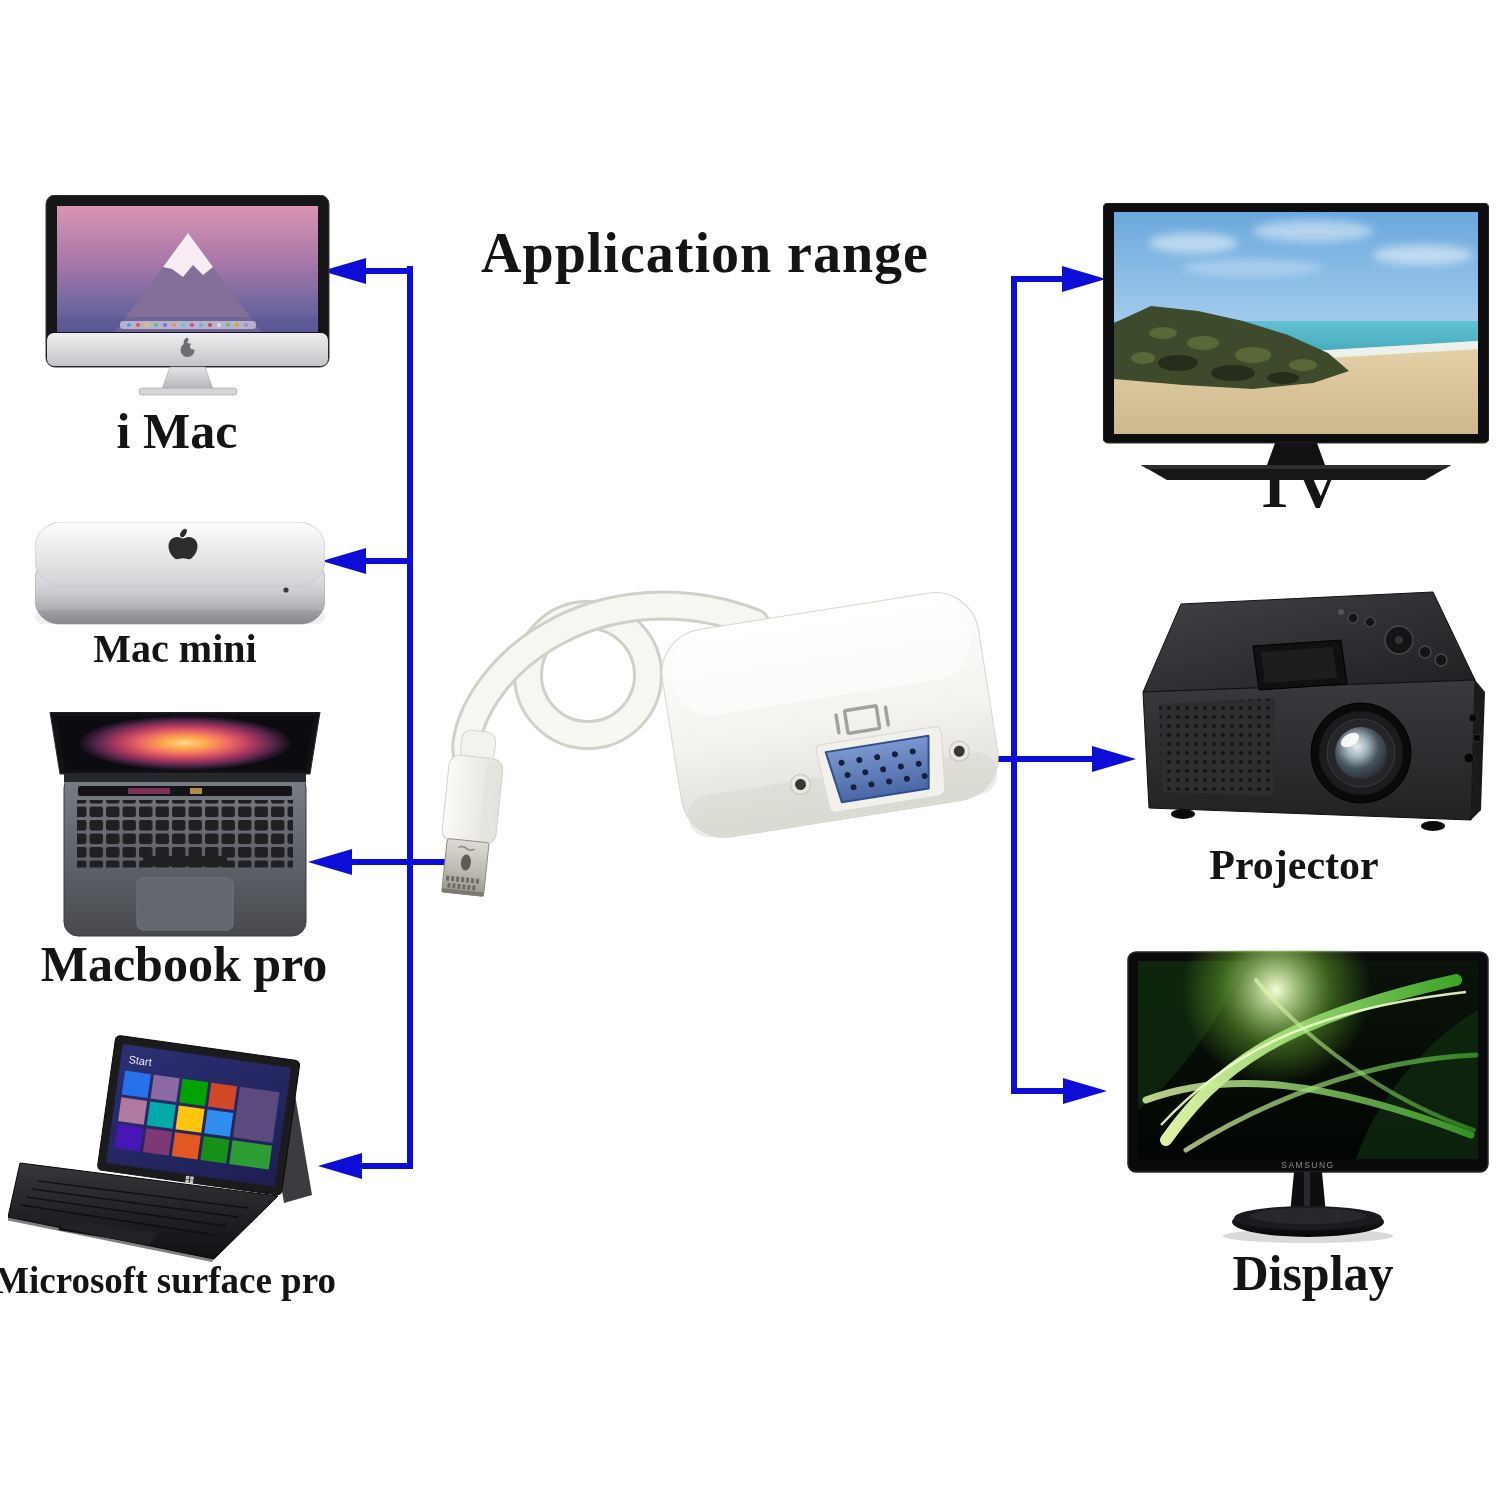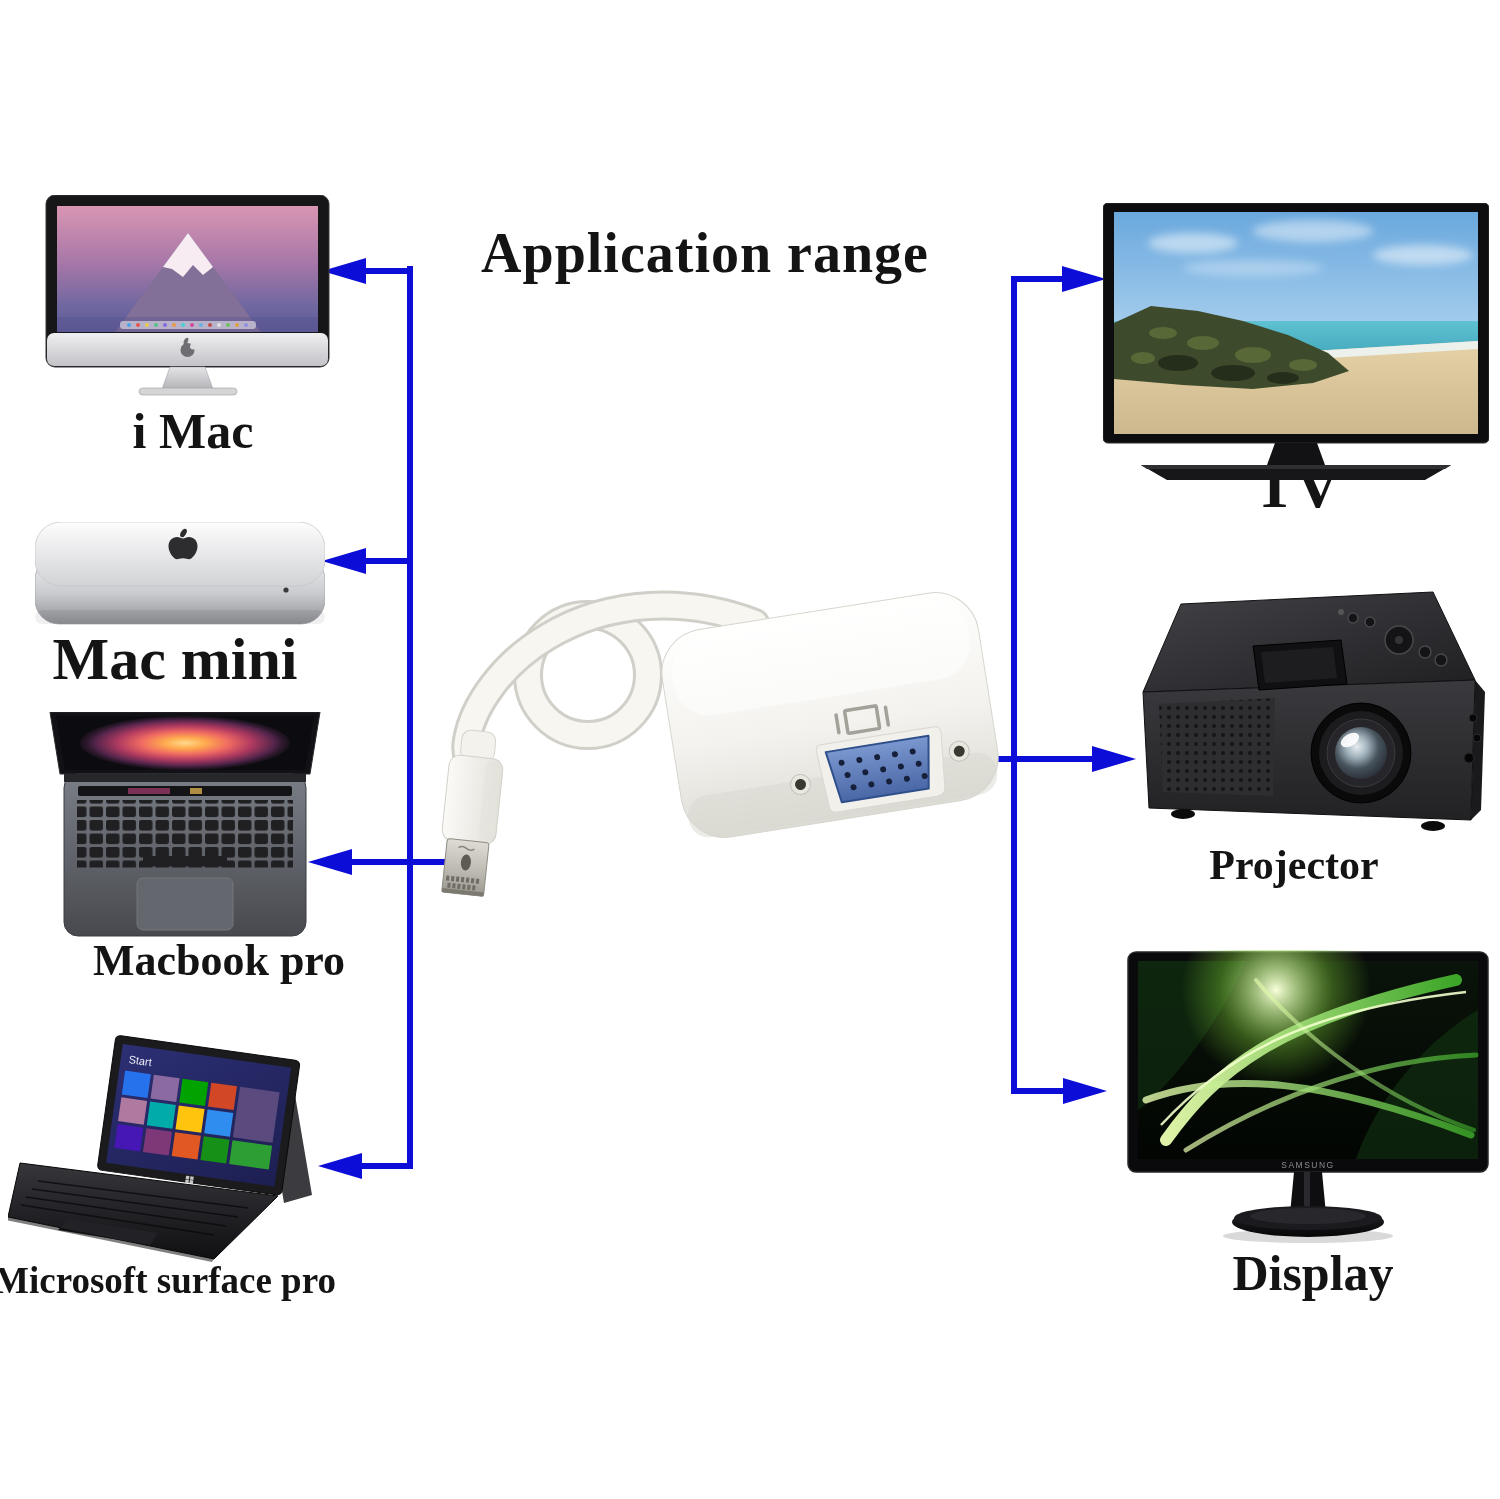--- a/index.html
+++ b/index.html
@@ -99,42 +99,42 @@
       <circle cx="192" cy="130" r="2" fill="#e0a040"></circle>
         <circle cx="201" cy="130" r="2" fill="#9090e0"></circle>
     </g>
     <rect x="2" y="138" width="281" height="33" rx="7" fill="url(#imac_chin)"></rect>
     <circle cx="142.5" cy="155" r="7" fill="#6e6e72"></circle>
     <circle cx="148" cy="151.5" r="3" fill="#dcdcde"></circle>
     <ellipse cx="141" cy="146" rx="2" ry="3.5" transform="rotate(25 141 146)" fill="#6e6e72"></ellipse>
     <path d="M125 172 L160 172 L168 194 L117 194 Z" fill="url(#imac_stand)" stroke="#a6a6ab" stroke-width="0.6"></path>
     <rect x="94" y="193" width="98" height="7" rx="3.5" fill="#d5d5d8" stroke="#9e9ea2" stroke-width="0.6"></rect>
   </svg>
-  <div class="lbl" style="left:177px; top:405px; font-size:50px;margin-left:16px;">i Mac</div>
+  <div class="lbl" style="left:177px; top:405px; font-size:50px;">i Mac</div>
 
   <svg class="dev" style="left:35px; top:522px;" width="290" height="104" viewBox="0 0 290 104">
     <defs>
       <linearGradient id="mm_top" x1="0" y1="0" x2="0" y2="1">
         <stop offset="0" stop-color="#fdfdfd"></stop>
           <stop offset="1" stop-color="#d2d3d6"></stop>
       </linearGradient>
       <linearGradient id="mm_front" x1="0" y1="0" x2="0" y2="1">
         <stop offset="0" stop-color="#f2f3f5"></stop>
           <stop offset="0.55" stop-color="#c9cbce"></stop>
         <stop offset="1" stop-color="#8f9196"></stop>
       </linearGradient>
     </defs>
     <rect x="0" y="34" width="290" height="68" rx="24" fill="url(#mm_front)" stroke="#9b9da1" stroke-width="0.7"></rect>
     <rect x="0" y="88" width="290" height="14" rx="7" fill="#000000" opacity="0.06"></rect>
     <rect x="0" y="0" width="290" height="64" rx="26" fill="url(#mm_top)" stroke="#c2c3c6" stroke-width="0.7"></rect>
     <path d="M154 15 c-2.5 0 -4.5 1.4 -6 1.4 c-1.5 0 -3.5 -1.4 -6 -1.4 c-4.5 0 -8.5 3.7 -8.5 9.2 c0 6.5 5.5 13 8.5 13 c1.8 0 2.8 -1 6 -1 c3.2 0 4.2 1 6 1 c3 0 8.5 -6.5 8.5 -13 c0 -5.5 -4 -9.2 -8.5 -9.2 z" fill="#2d2d2f"></path>
     <ellipse cx="148.5" cy="11" rx="2.6" ry="4.6" transform="rotate(32 148.5 11)" fill="#2d2d2f"></ellipse>
     <circle cx="251" cy="68" r="2.6" fill="#3a3a3c"></circle>
   </svg>
-  <div class="lbl" style="left:175px; top:628px; font-size:60px;">Mac mini</div>
+  <div class="lbl" style="left:175px; top:628px; font-size:40px;">Mac mini</div>
 
   <svg class="dev" style="left:40px; top:712px;" width="290" height="226" viewBox="0 0 290 226">
     <defs>
       <radialGradient id="mb_splash" cx="0.5" cy="0.5" r="0.55">
         <stop offset="0" stop-color="#ffd98c"></stop>
           <stop offset="0.18" stop-color="#ffab4e"></stop>
         <stop offset="0.38" stop-color="#ef6a62"></stop>
           <stop offset="0.58" stop-color="#b03a60"></stop>
         <stop offset="0.78" stop-color="#51244a"></stop>
           <stop offset="1" stop-color="#121016" stop-opacity="0"></stop>
@@ -152,21 +152,21 @@
     <ellipse cx="145" cy="31" rx="105" ry="27" fill="url(#mb_splash)"></ellipse>
     <rect x="24" y="62" width="242" height="162" rx="14" fill="url(#mb_deck)" stroke="#3b3d42"></rect>
     <rect x="24" y="62" width="242" height="8" fill="#26272b"></rect>
     <rect x="38" y="74" width="214" height="10" rx="2" fill="#141416"></rect>
     <rect x="88" y="76" width="42" height="6" fill="#8d3560" opacity="0.85"></rect>
     <rect x="150" y="76" width="12" height="6" fill="#caa34a" opacity="0.85"></rect>
     <rect x="37" y="88" width="216" height="67.5" fill="url(#mb_keys)"></rect>
     <rect x="103" y="144" width="84" height="10.5" rx="2" fill="#202023"></rect>
     <rect x="97" y="166" width="96" height="52" rx="6" fill="#64676d" stroke="#74777d"></rect>
   </svg>
-  <div class="lbl" style="left:184px; top:938px; font-size:44px;margin-left:35px;">Macbook pro</div>
+  <div class="lbl" style="left:184px; top:938px; font-size:50px;">Macbook pro</div>
 
   <svg class="dev" style="left:8px; top:1033px;" width="322" height="232" viewBox="0 0 322 232">
     <defs>
       <linearGradient id="sf_bg" x1="0" y1="0" x2="1" y2="1">
         <stop offset="0" stop-color="#2c2f73"></stop>
           <stop offset="1" stop-color="#1d1f52"></stop>
       </linearGradient>
       <linearGradient id="sf_kb" x1="0" y1="0" x2="0" y2="1">
         <stop offset="0" stop-color="#36363b"></stop>
           <stop offset="1" stop-color="#101013"></stop>

